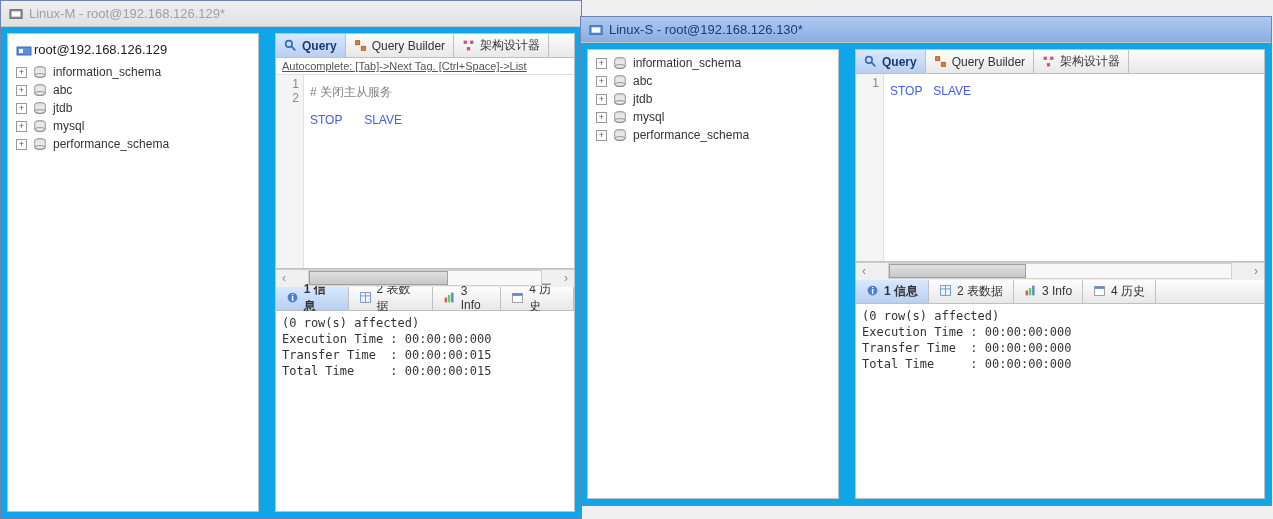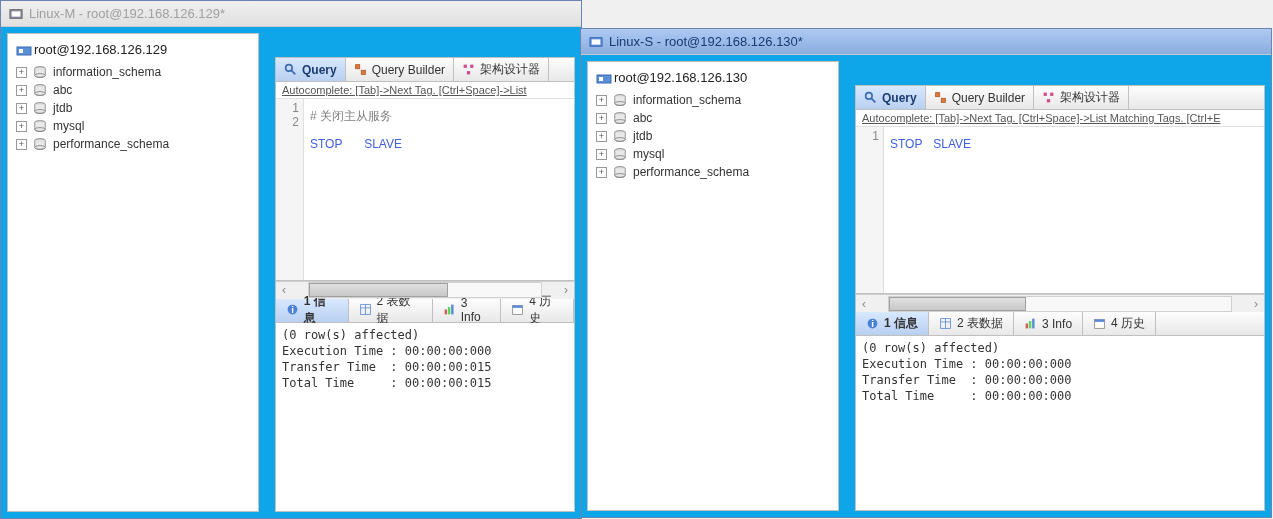--- a/index.html
+++ b/index.html
@@ -1,29 +1,29 @@
 <!DOCTYPE html>
 <html><head>
   <meta charset="utf-8">
   <style>
     * { margin: 0; padding: 0; box-sizing: border-box; font-family: "Segoe UI", Tahoma, sans-serif; font-size: 12px; }
     body { background: #f0f0f0; overflow: hidden; }
     .container { display: flex; width: 1273px; height: 519px; }
     .window { display: flex; flex-direction: column; border: 1px solid #6b84b0; background: #0ea5e9; }
     .window.left { width: 582px; height: 519px; }
-    .window.right { width: 692px; height: 490px; position: absolute; left: 580px; top: 28px; }
+    .window.right { width: 692px; height: 490px; position: absolute; left: 580px; top: 16px; }
     .titlebar { display: flex; align-items: center; height: 26px; padding: 0 8px; border-bottom: 1px solid #c8c8c8; }
     .titlebar.active { background: linear-gradient(#aec9f3, #8aaee0); }
     .titlebar.inactive { background: linear-gradient(#f0f0f0, #e0e0e0); color: #a0a0a0; }
     .titlebar.active .title { color: #1a3b70; }
     .title { font-size: 13px; font-weight: normal; margin-left: 6px; }
     .winicon { width: 14px; height: 14px; display: inline-flex; align-items: center; justify-content: center; }
     .body-row { flex: 1; display: flex; padding: 6px; gap: 16px; min-height: 0; }
     .left-pane { width: 252px; border: 1px solid #c0c0c0; background: #fff; overflow: auto; }
-    .right-pane { flex: 1; display: flex; flex-direction: column; border: 1px solid #c0c0c0; background: #fff; min-width:0;margin-top:24px; }
+    .right-pane { flex: 1; display: flex; flex-direction: column; border: 1px solid #c0c0c0; background: #fff; min-width:0; }
     .tree { padding: 4px; }
     .tree-root { display: flex; align-items: center; padding: 4px 4px 6px 4px; gap: 4px; }
     .tree-root-label { font-size: 13px; color: #222; }
     .tree-item { display: flex; align-items: center; padding: 2px 4px 2px 4px; gap: 6px; font-size: 13px; color: #333; }
     .expand-box { width: 11px; height: 11px; border: 1px solid #999; font-size: 9px; display: flex; align-items: center; justify-content: center; color: #555; background:#fff; line-height:1; }
     .db-icon { width: 14px; height: 14px; }
     .tabs { display: flex; height: 24px; border-bottom: 1px solid #c0c0c0; background: linear-gradient(#fdfdfd,#e8e8e8); overflow:hidden; }
     .tab { display: flex; align-items: center; gap: 4px; padding: 2px 8px; border-right: 1px solid #c0c0c0; font-size: 12px; color: #333; cursor: pointer; white-space:nowrap; }
     .tab.active { background: linear-gradient(#d8e8ff,#b8d0f0); font-weight:bold; color:#1a3a70; }
     .autocomplete-bar { font-size: 11px; color: #555; padding: 2px 6px; border-bottom: 1px solid #e0e0e0; white-space:nowrap; overflow:hidden;text-decoration:underline; }
@@ -204,29 +204,20 @@
         <svg viewBox="0 0 16 16" width="14" height="14">
             <rect x="1" y="3" width="14" height="10" fill="#5a8ad6" stroke="#3a6bb0"></rect>
             <rect x="3" y="5" width="10" height="6" fill="#fff"></rect>
           </svg>
       </span>
       <span class="title">Linux-S - root@192.168.126.130*</span>
     </div>
     <div class="body-row">
       <div class="left-pane">
         <div class="tree">
-          <div class="tree-root">
-            <span class="sqicon">
-              <svg viewBox="0 0 16 16" width="16" height="16">
-                  <rect x="1" y="4" width="14" height="8" fill="#5b8fd6" stroke="#3a6bb0"></rect>
-                  <rect x="3" y="6" width="4" height="4" fill="#fff"></rect>
-                </svg>
-            </span>
-            <span class="tree-root-label">root@192.168.126.130</span>
-          </div>
           <div id="right-dblist">
               <div class="tree-item">
                 <span class="expand-box">+</span>
                 <span class="db-icon"><svg viewBox="0 0 16 16" width="14" height="14">
                     <ellipse cx="8" cy="4" rx="6" ry="2.2" fill="#d9d9d9" stroke="#888"></ellipse>
                     <path d="M2 4v8c0 1.2 2.7 2.2 6 2.2s6-1 6-2.2V4" fill="#e8e8e8" stroke="#888"></path>
                     <ellipse cx="8" cy="12" rx="6" ry="2.2" fill="none" stroke="#888"></ellipse>
                   </svg></span>
                 <span>information_schema</span>
               </div>
@@ -287,21 +278,20 @@
           </div>
           <div class="tab">
             <span class="sqicon"><svg viewBox="0 0 16 16" width="13" height="13">
                   <rect x="2" y="2" width="4" height="4" fill="#d24a8a"></rect>
                   <rect x="10" y="2" width="4" height="4" fill="#d24a8a"></rect>
                   <rect x="6" y="10" width="4" height="4" fill="#d24a8a"></rect>
                 </svg></span>
             <span>架构设计器</span>
           </div>
         </div>
-        <div class="autocomplete-bar">Autocomplete: [Tab]-&gt;Next Tag. [Ctrl+Space]-&gt;List Matching Tags. [Ctrl+E</div>
         <div class="editor" style="min-height:150px">
           <div class="gutter">
             <div>1</div>
           </div>
           <div class="code"><span class="kw">STOP</span> <span class="kw">SLAVE</span></div>
         </div>
         <div class="hscroll">
           <span style="width:16px;text-align:center;color:#888;">‹</span>
           <div class="track">
               <div class="thumb" style="left:0;width:40%"></div>

